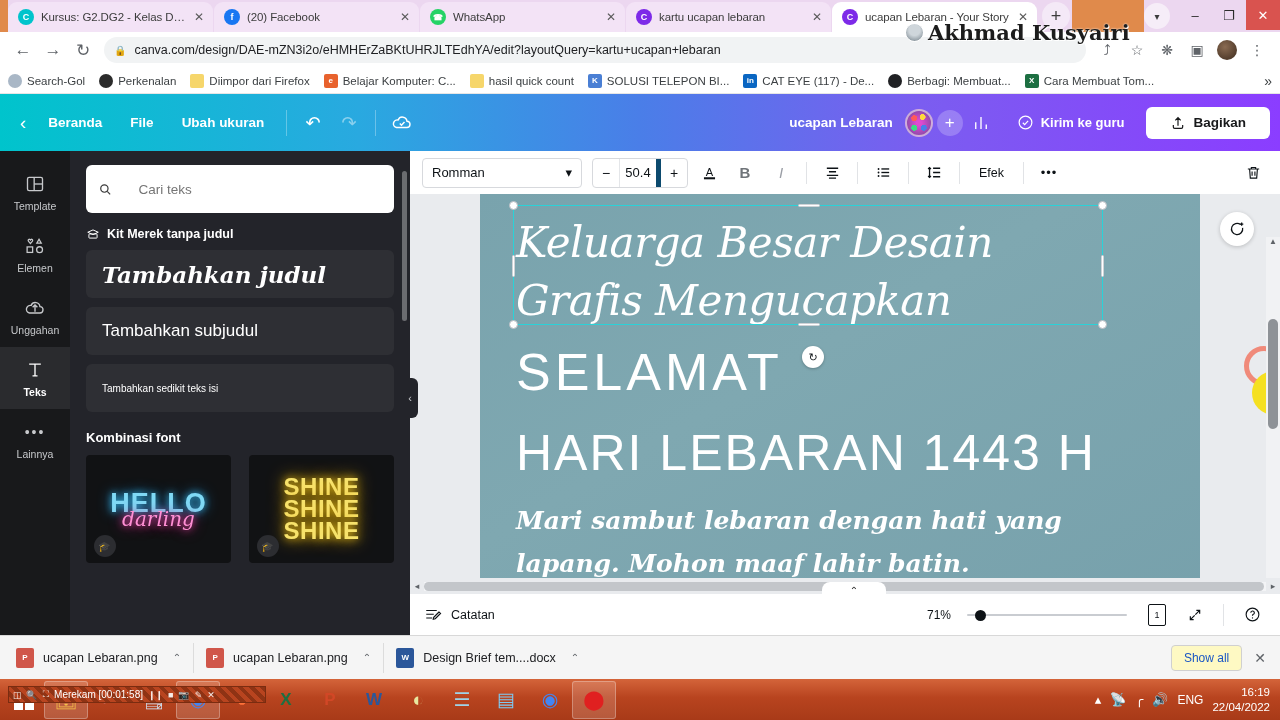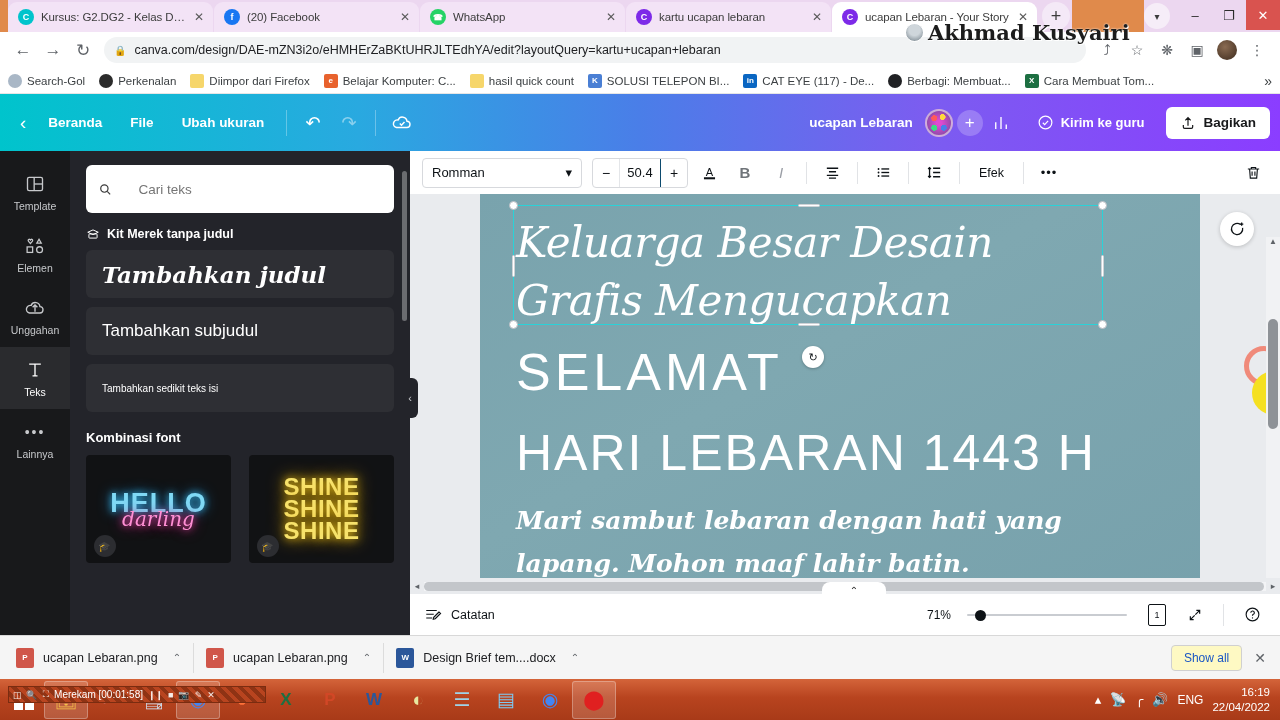--- a/index.html
+++ b/index.html
@@ -140,34 +140,34 @@
   .ch-plus {
     width:26px;height:26px;border-radius:50%;background:rgba(255,255,255,.22);
     display:flex;align-items:center;justify-content:center;font-size:17px;margin-left:4px;
   }
   .ch-send {
     display:flex;align-items:center;gap:7px;font-size:13px;font-weight:bold;
     padding:7px 12px;border-radius:6px;margin-left:6px;
   }
   .ch-share {
     display:flex;align-items:center;gap:7px;background:#fff;color:#18191b;
-    font-size:13.5px;font-weight:bold;padding:8px 14px;border-radius:6px;margin-left:10px;
+    font-size:13.5px;font-weight:bold;padding:8px 24px;border-radius:6px;margin-left:10px;
   }
 
   
   .rail {
     position:absolute; left:0; top:151px; width:70px; height:484px;
     background:#18191b; display:flex; flex-direction:column; align-items:center;
     padding-top: 10px;
   }
   .rail-item {
     width:70px; height:62px; display:flex;flex-direction:column;
     align-items:center;justify-content:center; color:#c7c9cc; font-size:10.5px; gap:5px;
   }
-  .rail-item.active { background:#2a2b2e; color:#fff; font-weight:normal;align-items:center; }
+  .rail-item.active { background:#2a2b2e; color:#fff; font-weight:bold;align-items:center; }
   .rail-ico { height:22px; display:flex;align-items:center;justify-content:center; }
 
   
   .panel {
     position:absolute; left:70px; top:151px; width:340px; height:484px;
     background:#23242a; padding: 14px 16px 0 16px; overflow:hidden;
   }
   .searchbox {
     height:48px; background:#fff; border-radius:6px; display:flex; align-items:center;
     padding: 0 12px; gap:26px;
@@ -240,21 +240,21 @@
   .size-group {
     display:flex; align-items:center; border:1px solid #d7d9dd; border-radius:4px;
     height:30px; margin-left:4px;
   }
   .size-group .sb {
     width:26px;height:28px;display:flex;align-items:center;justify-content:center;
     font-size:14px;color:#0d1216;
   }
   .size-group .sv {
     width:42px;text-align:center;font-size:13px;color:#0d1216;
-    border-left:1px solid #e4e6e9; border-right:1px solid #0c4a6e; line-height:28px;
+    border-left:1px solid #e4e6e9; border-right:5px solid #0c4a6e; line-height:28px;
   }
   .tb-ico {
     width:30px;height:30px;display:flex;align-items:center;justify-content:center;
     font-size:15px; color:#0d1216;
   }
   .tb-ico.faint { color:#9b9fa6; }
   .tb-sep { width:1px;height:22px;background:#e1e3e6;margin:0 4px; }
   .tb-efek { font-size:12.5px; color:#0d1216; padding: 0 9px; }
   .tb-trash { margin-left:auto; font-size:16px; }
 

